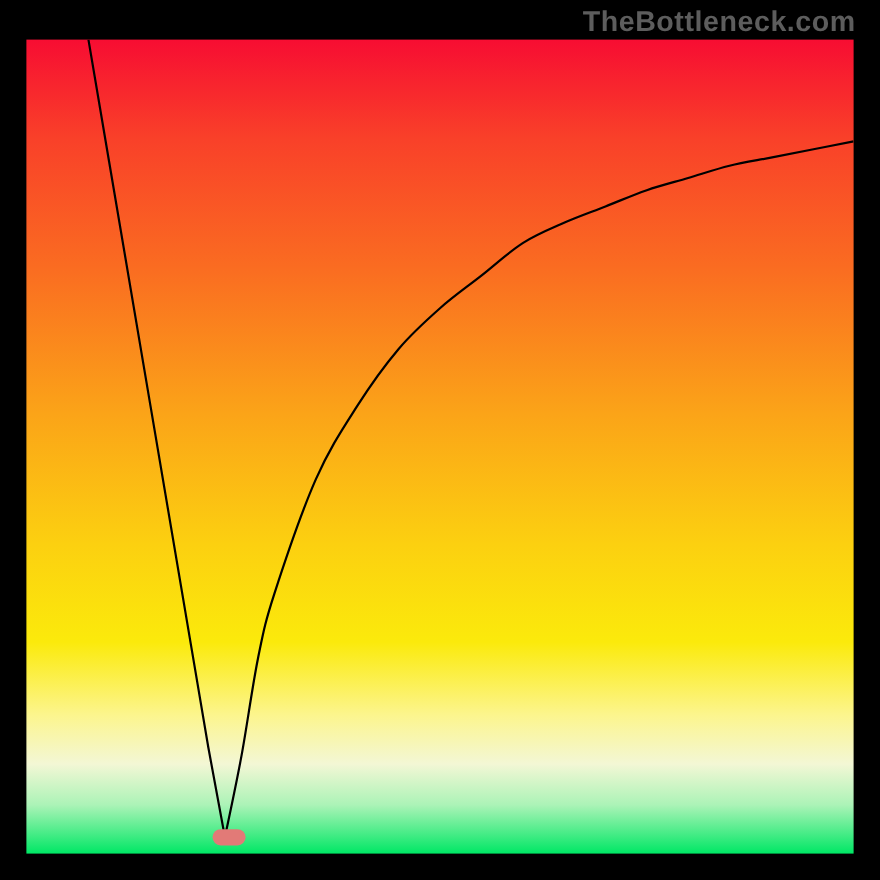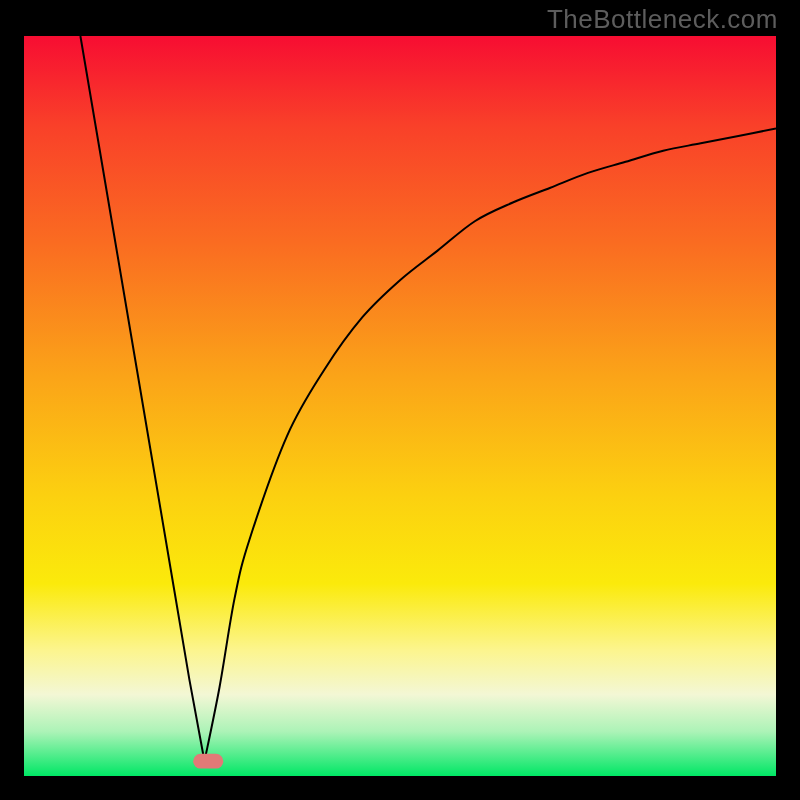--- a/index.html
+++ b/index.html
@@ -15,21 +15,21 @@
     height: 800px;
     position: relative;
     background: #000;
   }
   .attribution {
     position: absolute;
     top: 4px;
     right: 22px;
     color: #5D5D5D;
     font-family: Arial, Helvetica, sans-serif;
-    font-weight: normal;
+    font-weight: bold;
     font-size: 26px;
     letter-spacing: 0.5px;
     z-index: 10;
   }
   .plot {
     position: absolute;
     
     left: 24px;
     top: 36px;
     width: 752px;

